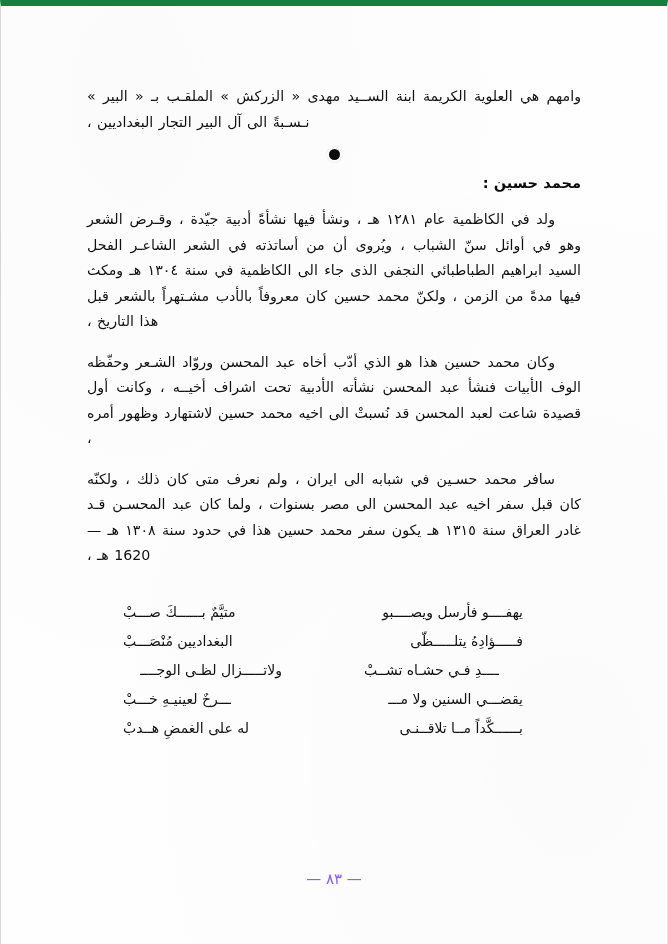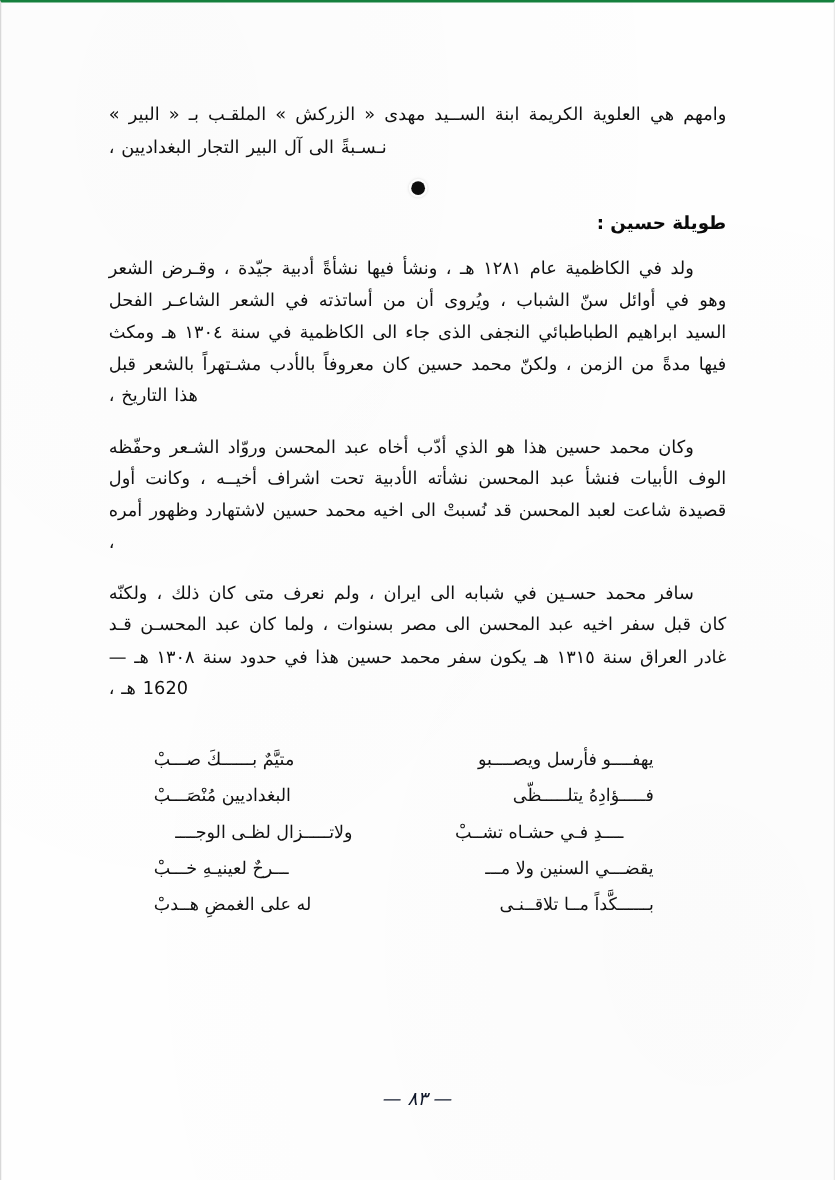--- a/index.html
+++ b/index.html
@@ -7,21 +7,21 @@
     padding: 0;
     background: #ffffff;
   }
   .page {
     position: relative;
     width: 668px;
     height: 944px;
     background: #fefefe;
     overflow: hidden;
     box-sizing: border-box;
-    border-top: 2px solid #15803d;
+    border-top: 6px solid #15803d;
     border-left: 1px solid #d8d8d8;
     border-right: 1px solid #e8e8e8;
     font-family: "DejaVu Sans", "Liberation Sans", sans-serif;
     color: #111111;
   }
   
   .paper-tone {
     position: absolute;
     inset: 0;
     background:
@@ -107,43 +107,42 @@
     box-sizing: border-box;
   }
   .page-number {
     position: absolute;
     bottom: 56px;
     left: 0;
     right: 0;
     text-align: center;
     font-size: 15px;
     letter-spacing: 2px;
-    color: #0f172a;
+    color: #8b5cf6;
     direction: rtl;
-    font-style: italic;
   }
 </style>
 </head>
 <body>
 
 <div class="page">
   <div class="paper-tone"></div>
 
   <div class="content">
 
     <p class="para tail-left">
       <span>وامهم هي العلوية الكريمة ابنة الســيد مهدى « الزركش » الملقـب بـ</span>
       <span>« البير » نـسـبةً الى آل البير التجار البغداديين ،</span>
     </p>
 
     <div class="ornament-row">
       <span class="ornament"></span>
     </div>
 
-    <h2 class="section-heading">طويلة حسين :</h2>
+    <h2 class="section-heading">محمد حسين :</h2>
 
     <p class="para lead tail-left">ولد في الكاظمية عام ١٢٨١ هـ ، ونشأ فيها نشأةً أدبية جيّدة ، وقـرض الشعر وهو في أوائل سنّ الشباب ، ويُروى أن من أساتذته في الشعر الشاعـر الفحل السيد ابراهيم الطباطبائي النجفى الذى جاء الى الكاظمية في سنة ١٣٠٤ هـ ومكث فيها مدةً من الزمن ، ولكنّ محمد حسين كان معروفاً بالأدب مشـتهراً بالشعر قبل هذا التاريخ ،</p>
     <div class="block-gap"></div>
 
     <p class="para lead tail-left">وكان محمد حسين هذا هو الذي أدّب أخاه عبد المحسن وروّاد الشـعر وحفّظه الوف الأبيات فنشأ عبد المحسن نشأته الأدبية تحت اشراف أخيــه ، وكانت أول قصيدة شاعت لعبد المحسن قد نُسبتْ الى اخيه محمد حسين لاشتهارد وظهور أمره ،</p>
     <div class="block-gap"></div>
 
     <p class="para lead tail-left">سافر محمد حسـين في شبابه الى ايران ، ولم نعرف متى كان ذلك ، ولكنّه كان قبل سفر اخيه عبد المحسن الى مصر بسنوات ، ولما كان عبد المحسـن قـد غادر العراق سنة ١٣١٥ هـ يكون سفر محمد حسين هذا في حدود سنة ١٣٠٨ هـ — 1620 هـ ،</p>
     <div class="block-gap"></div>
 

